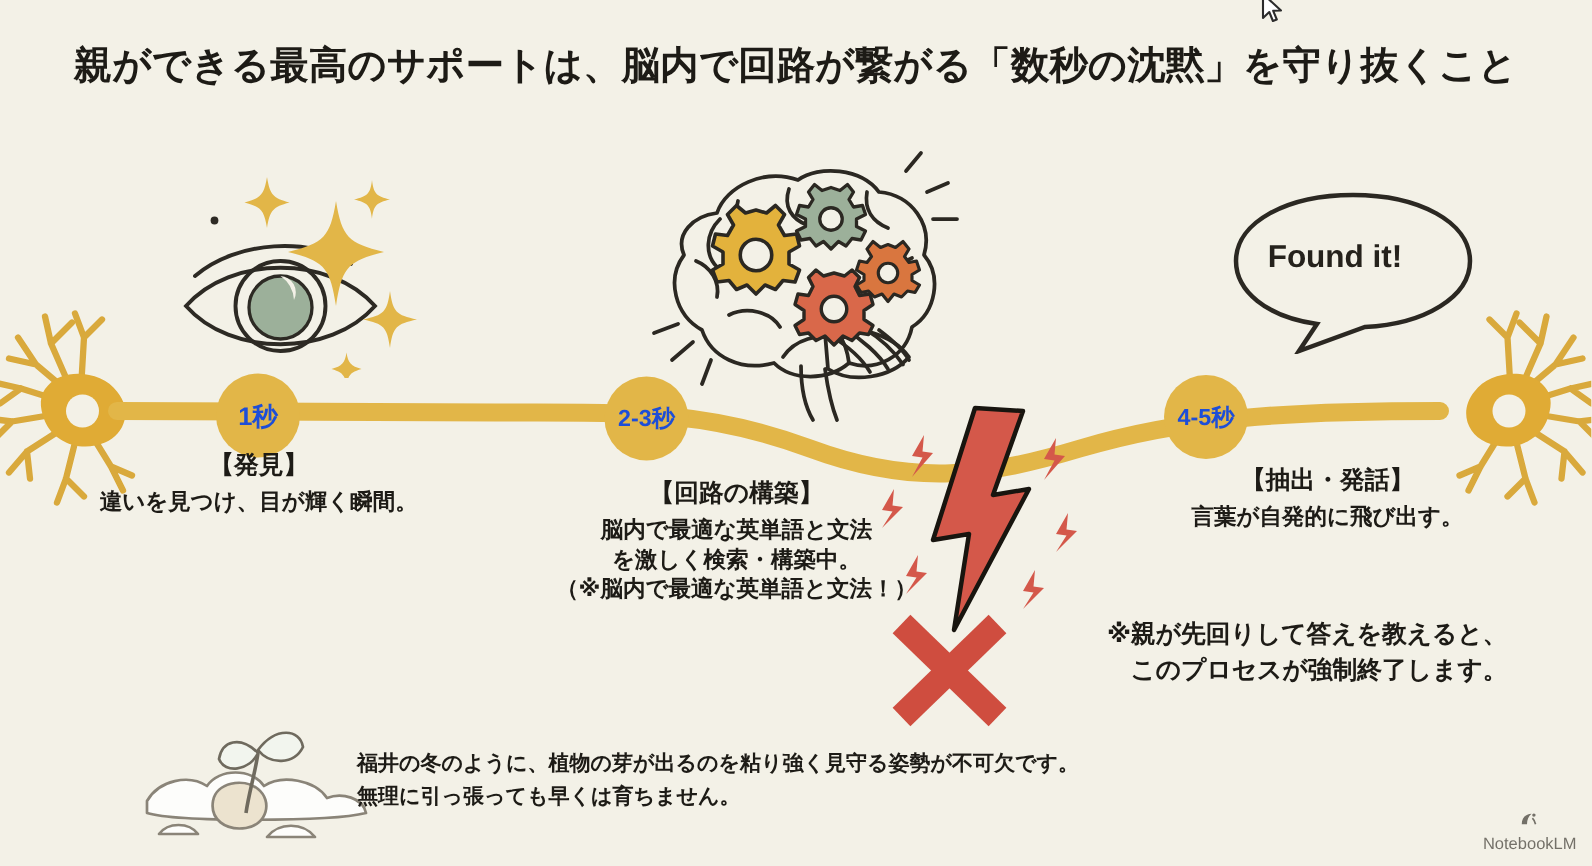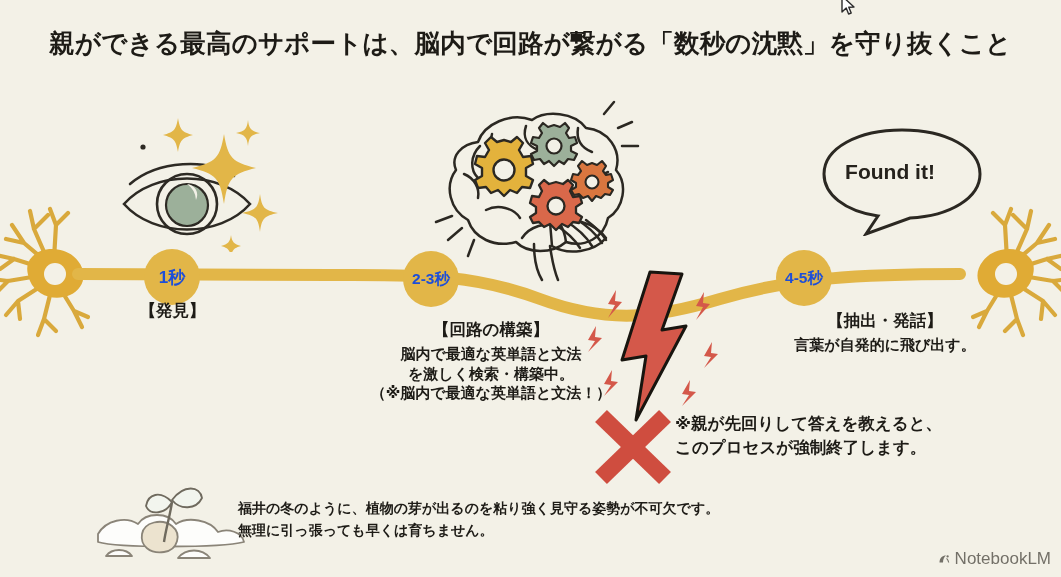--- a/index.html
+++ b/index.html
@@ -34,36 +34,36 @@
   .stage-body{font-size:15px;font-weight:bold;}
   .stage-body div{white-space:nowrap;}
   #block1{left:25px;top:300px;width:295px;}
   #block2{left:323px;top:319px;width:336px;}
   #block3{left:735px;top:310px;width:300px;}
   
   #warning{
     left:675px;top:412px;width:330px;
     font-size:16.5px;font-weight:bold;line-height:1.45;color:#1d1b16;
   }
-  #warning div{white-space:nowrap;}
+  #warning div{white-space:nowrap;text-align:right;}
   
   #footnote{
     left:238px;top:498px;width:700px;
     font-size:14px;font-weight:bold;line-height:1.55;color:#1d1b16;
   }
   #footnote div{white-space:nowrap;}
   
   #bubble-text{
     left:820px;top:160px;width:140px;text-align:center;
     font-size:21px;font-weight:bold;color:#25221c;
   }
   
   #watermark{
     right:10px;bottom:8px;display:flex;align-items:center;gap:4px;
-    font-size:17px;color:#5d5a52;opacity:.85;
+    font-size:11px;color:#5d5a52;opacity:.85;flex-direction:column;
   }
 </style>
 </head>
 <body>
 
 <div id="stage">
 
   <div class="abs" id="title">親ができる最高のサポートは、脳内で回路が繋がる「数秒の沈黙」を守り抜くこと</div>
 
   <svg class="abs" style="left:838px;top:-6px;" width="22" height="24" viewBox="0 0 22 24">
@@ -235,20 +235,23 @@
 
       <path d="M72 70 C74 56 78 44 80 30" stroke="#6f6a5e" stroke-width="2.4"></path>
 
       <path d="M80 30 C68 18 56 22 54 34 C58 44 74 42 80 30 Z" fill="#f2f5ee" stroke="#6f6a5e"></path>
       <path d="M80 28 C92 12 108 14 110 26 C104 38 88 38 80 28 Z" fill="#f2f5ee" stroke="#6f6a5e"></path>
     </g>
   </svg>
 
   <div class="abs stage-block" id="block1">
     <div class="stage-head">【発見】</div>
+    <div class="stage-body">
+      <div>違いを見つけ、目が輝く瞬間。</div>
+    </div>
   </div>
 
   <div class="abs stage-block" id="block2">
     <div class="stage-head">【回路の構築】</div>
     <div class="stage-body">
       <div>脳内で最適な英単語と文法</div>
       <div>を激しく検索・構築中。</div>
       <div>（※脳内で最適な英単語と文法！）</div>
     </div>
   </div>

